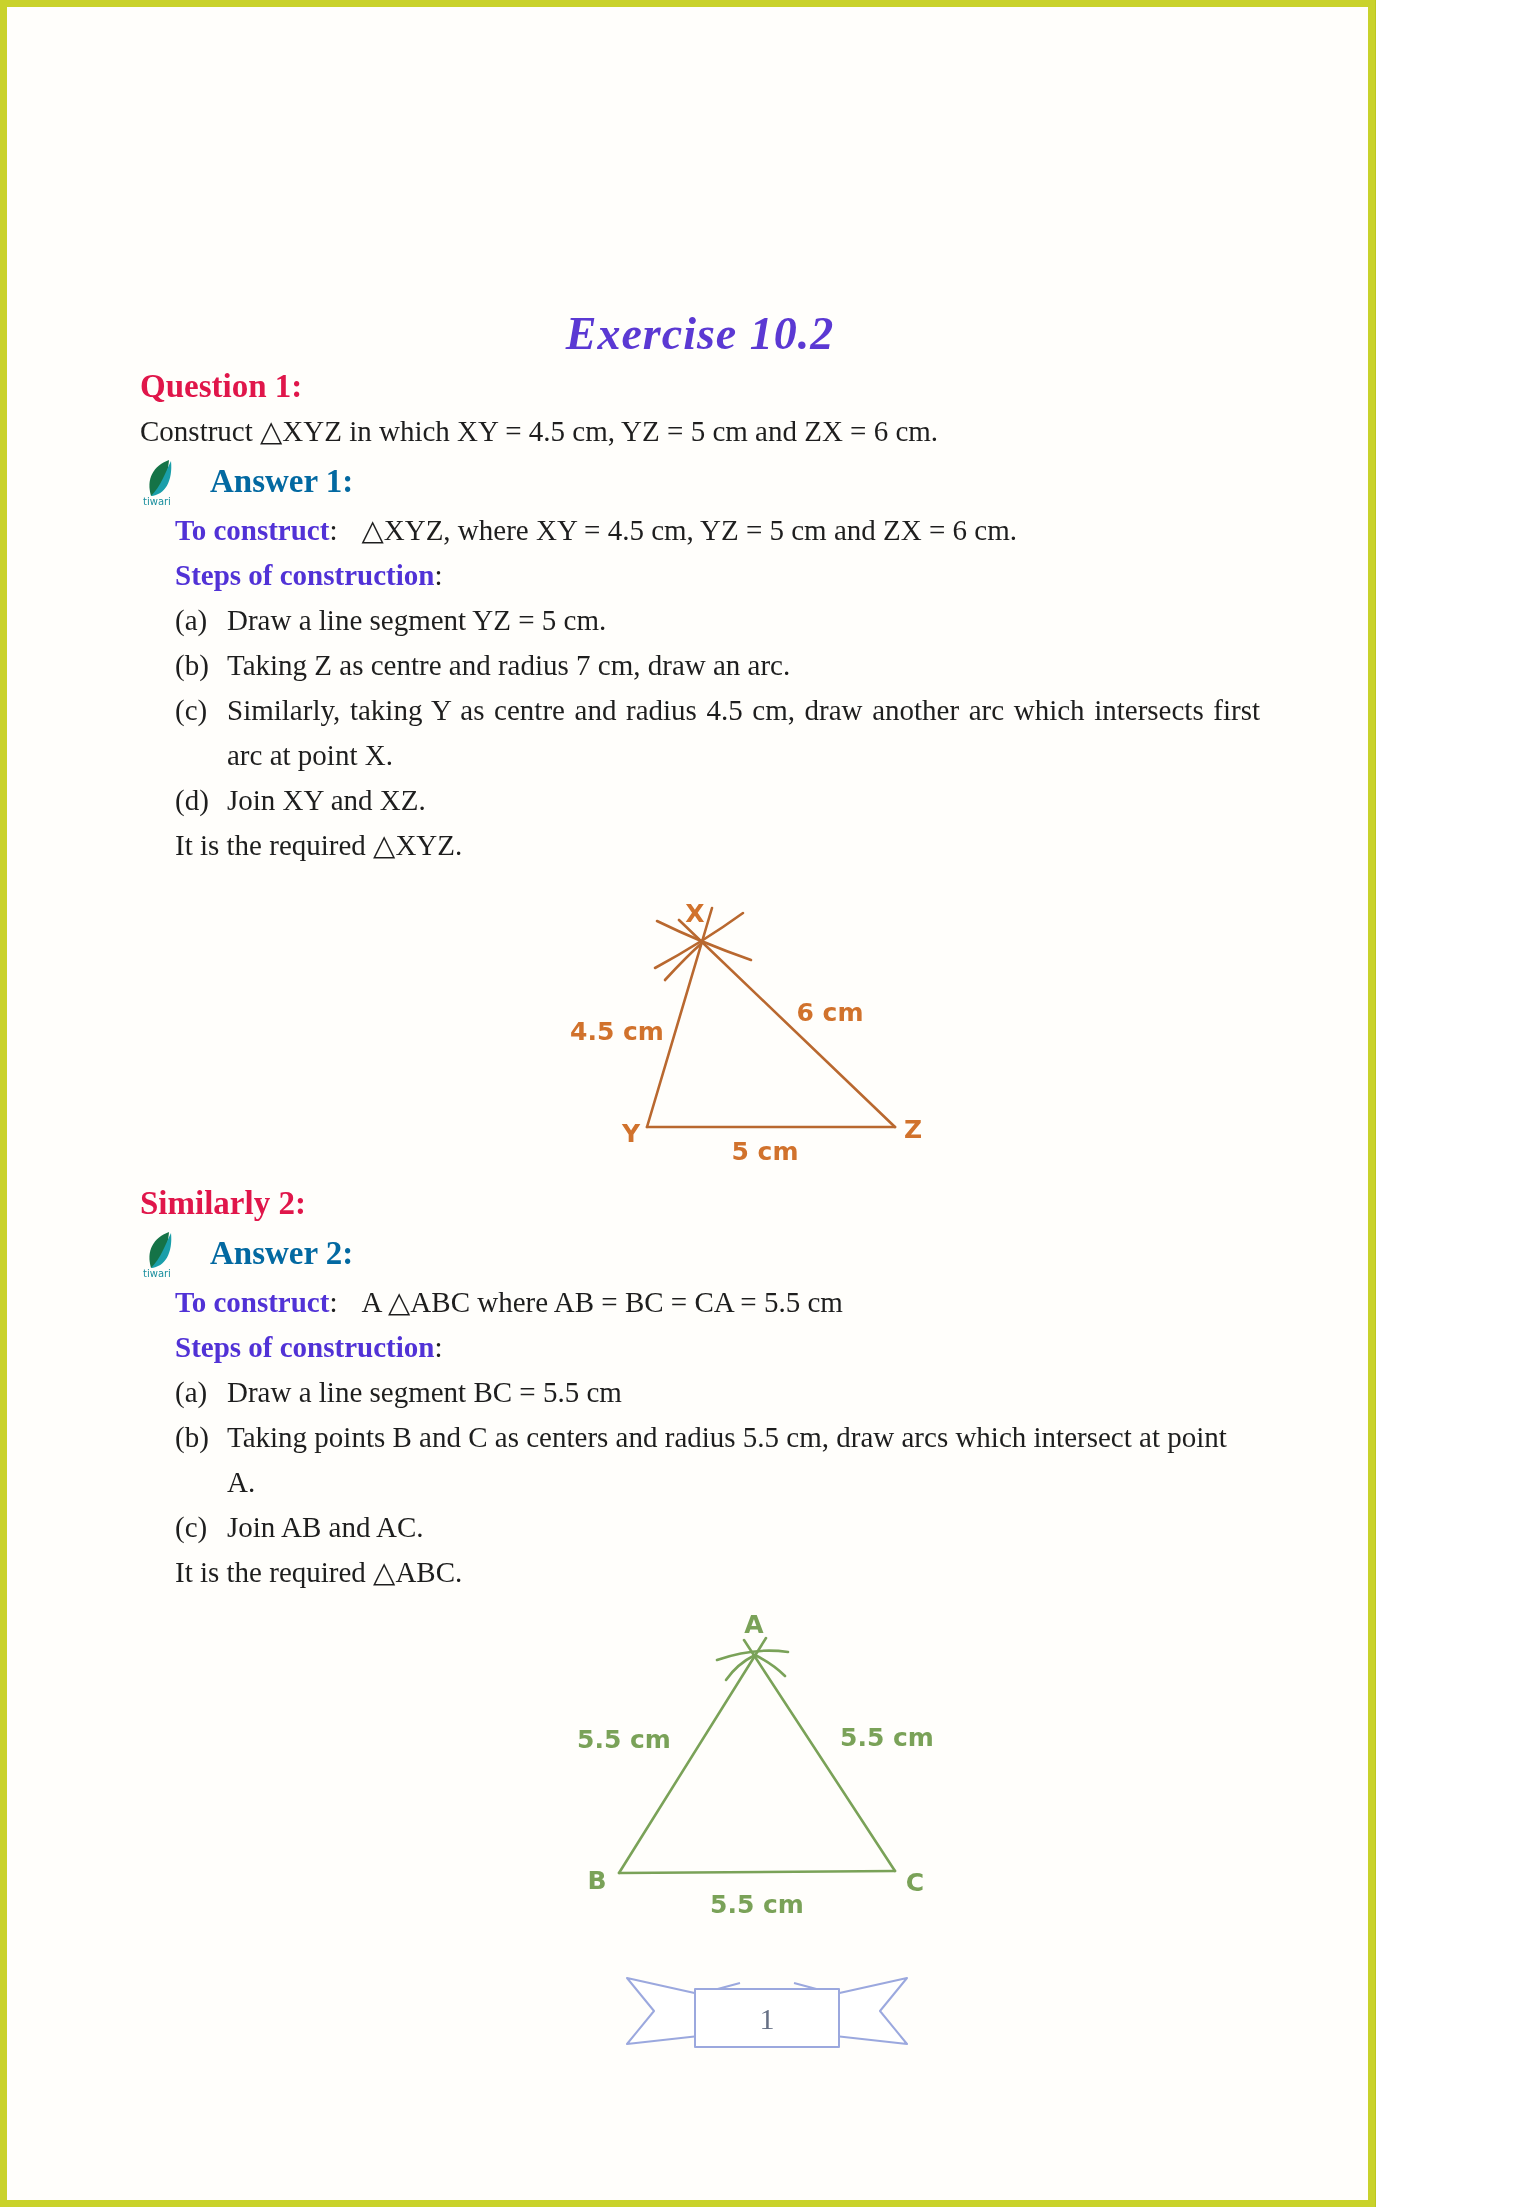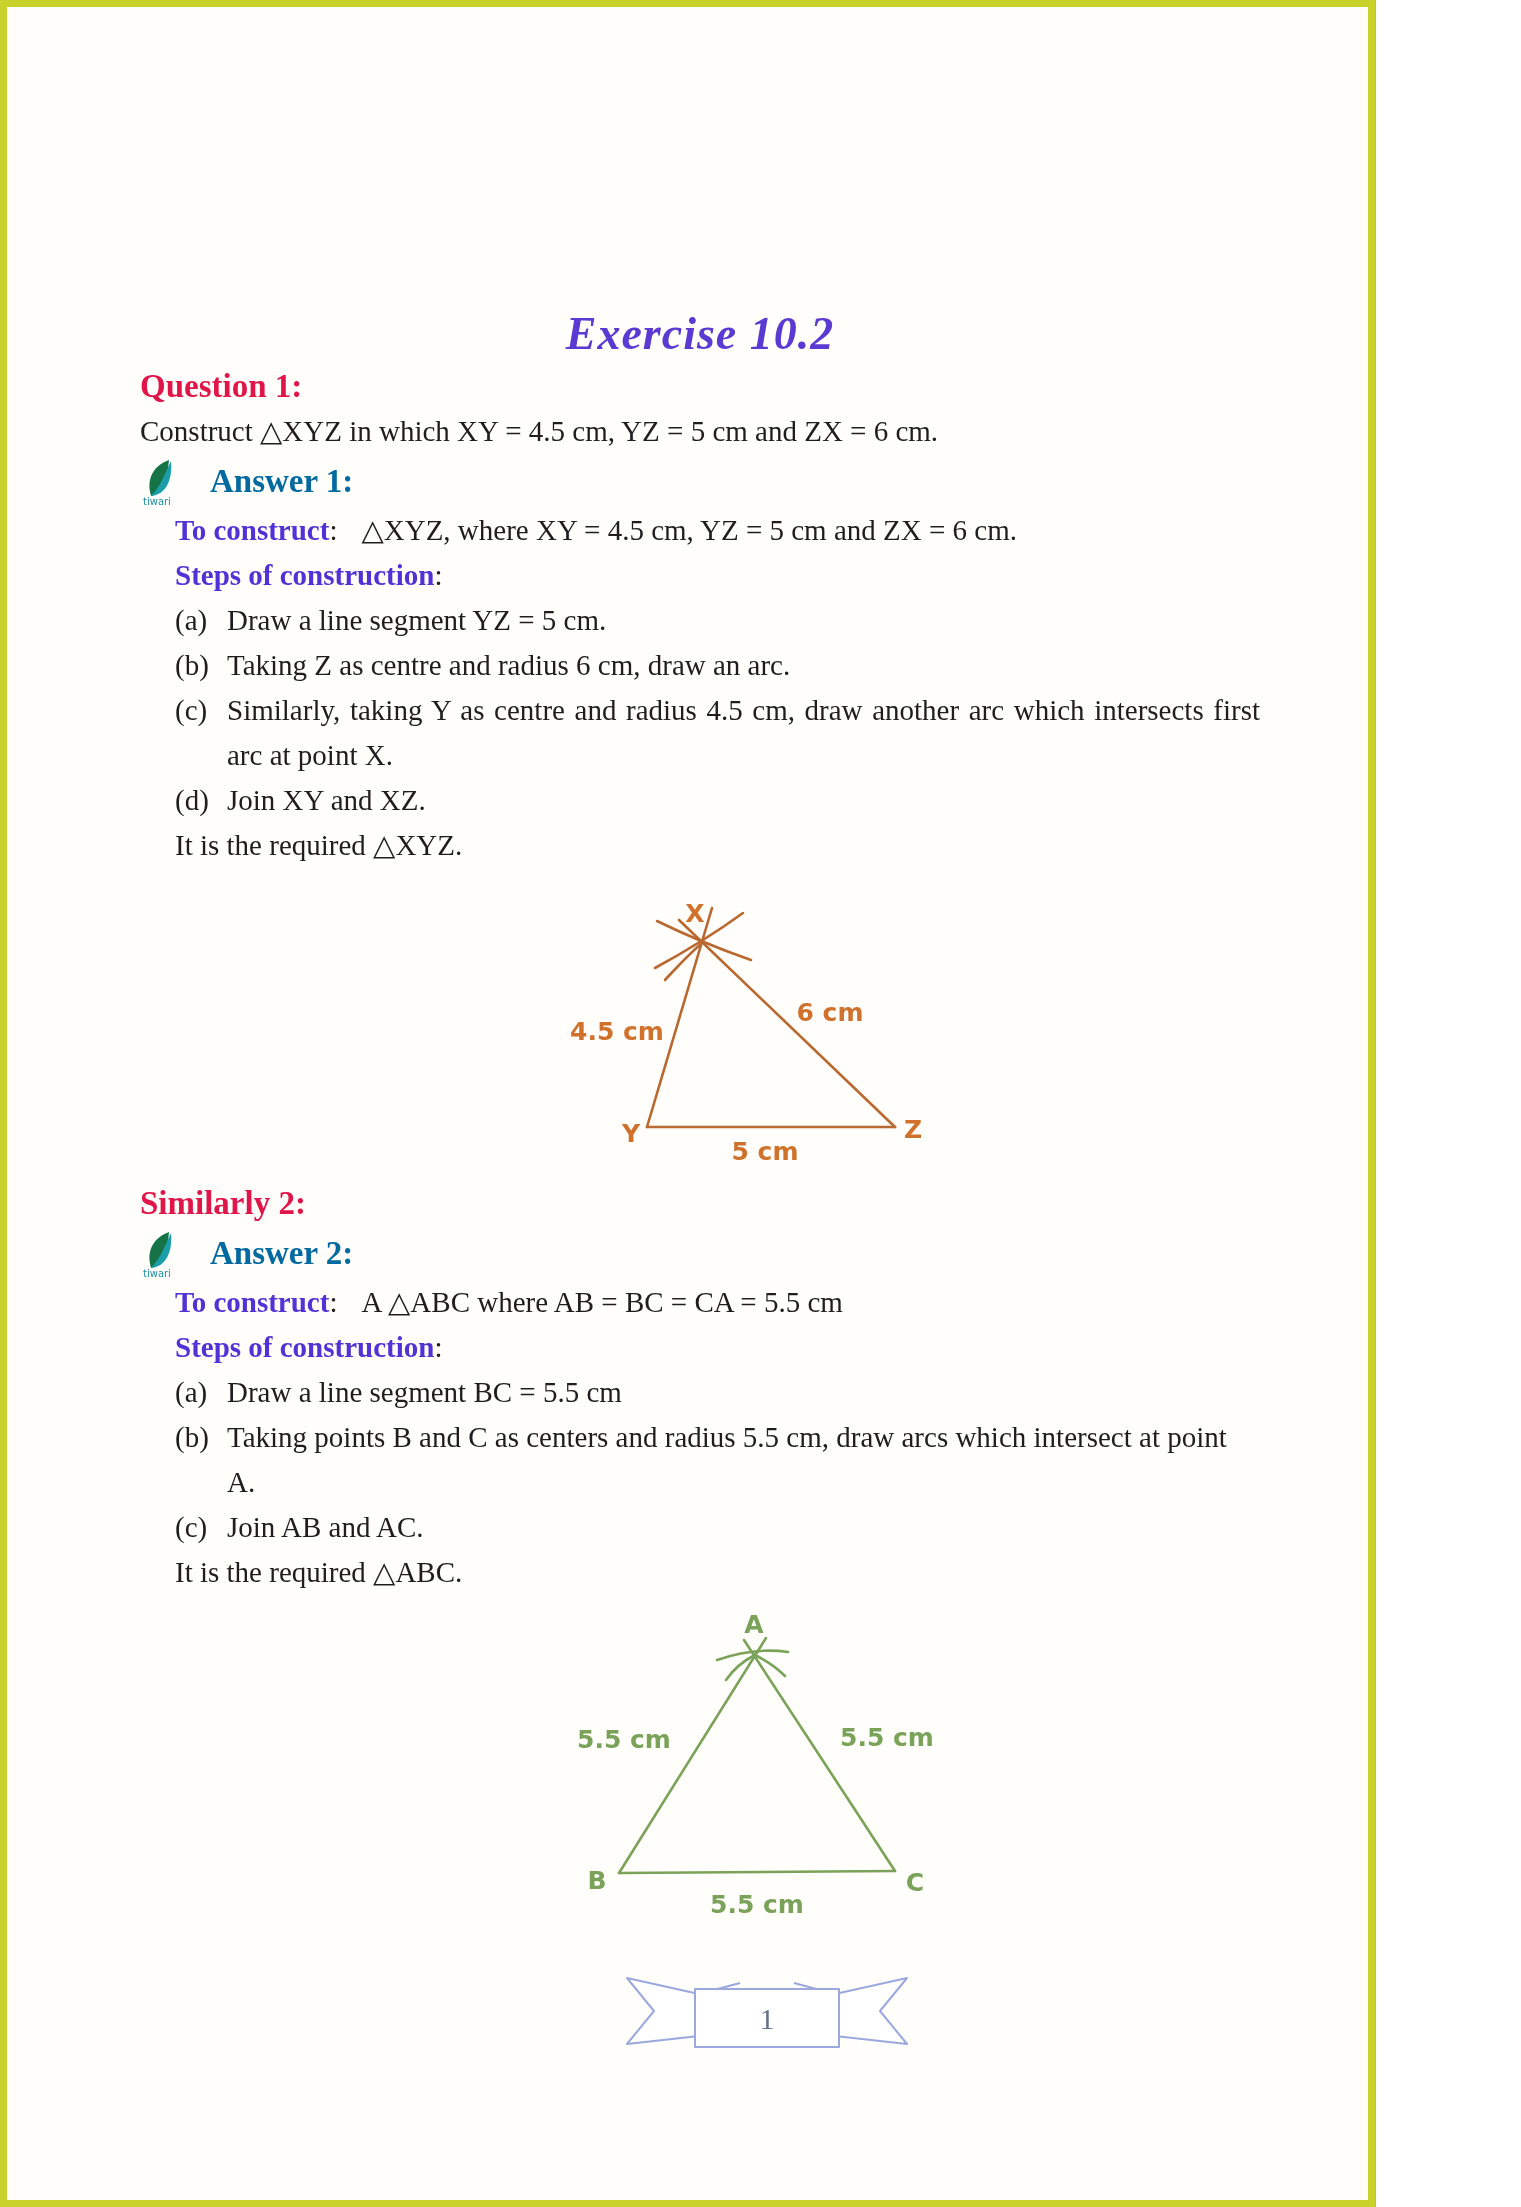--- a/index.html
+++ b/index.html
@@ -77,21 +77,21 @@
       </div>
       <div>
         <span class="label-purple">Steps of construction</span><span>:</span>
       </div>
       <div class="step">
         <span class="step-marker">(a)</span>
         <span class="step-text">Draw a line segment YZ = 5 cm.</span>
       </div>
       <div class="step">
         <span class="step-marker">(b)</span>
-        <span class="step-text">Taking Z as centre and radius 6 cm, draw an arc.</span>
+        <span class="step-text">Taking Z as centre and radius 7 cm, draw an arc.</span>
       </div>
       <div class="step">
         <span class="step-marker">(c)</span>
         <span class="step-text justify">Similarly, taking Y as centre and radius 4.5 cm, draw another arc which intersects first arc at point X.</span>
       </div>
       <div class="step">
         <span class="step-marker">(d)</span>
         <span class="step-text">Join XY and XZ.</span>
       </div>
       <div>It is the required △XYZ.</div>

